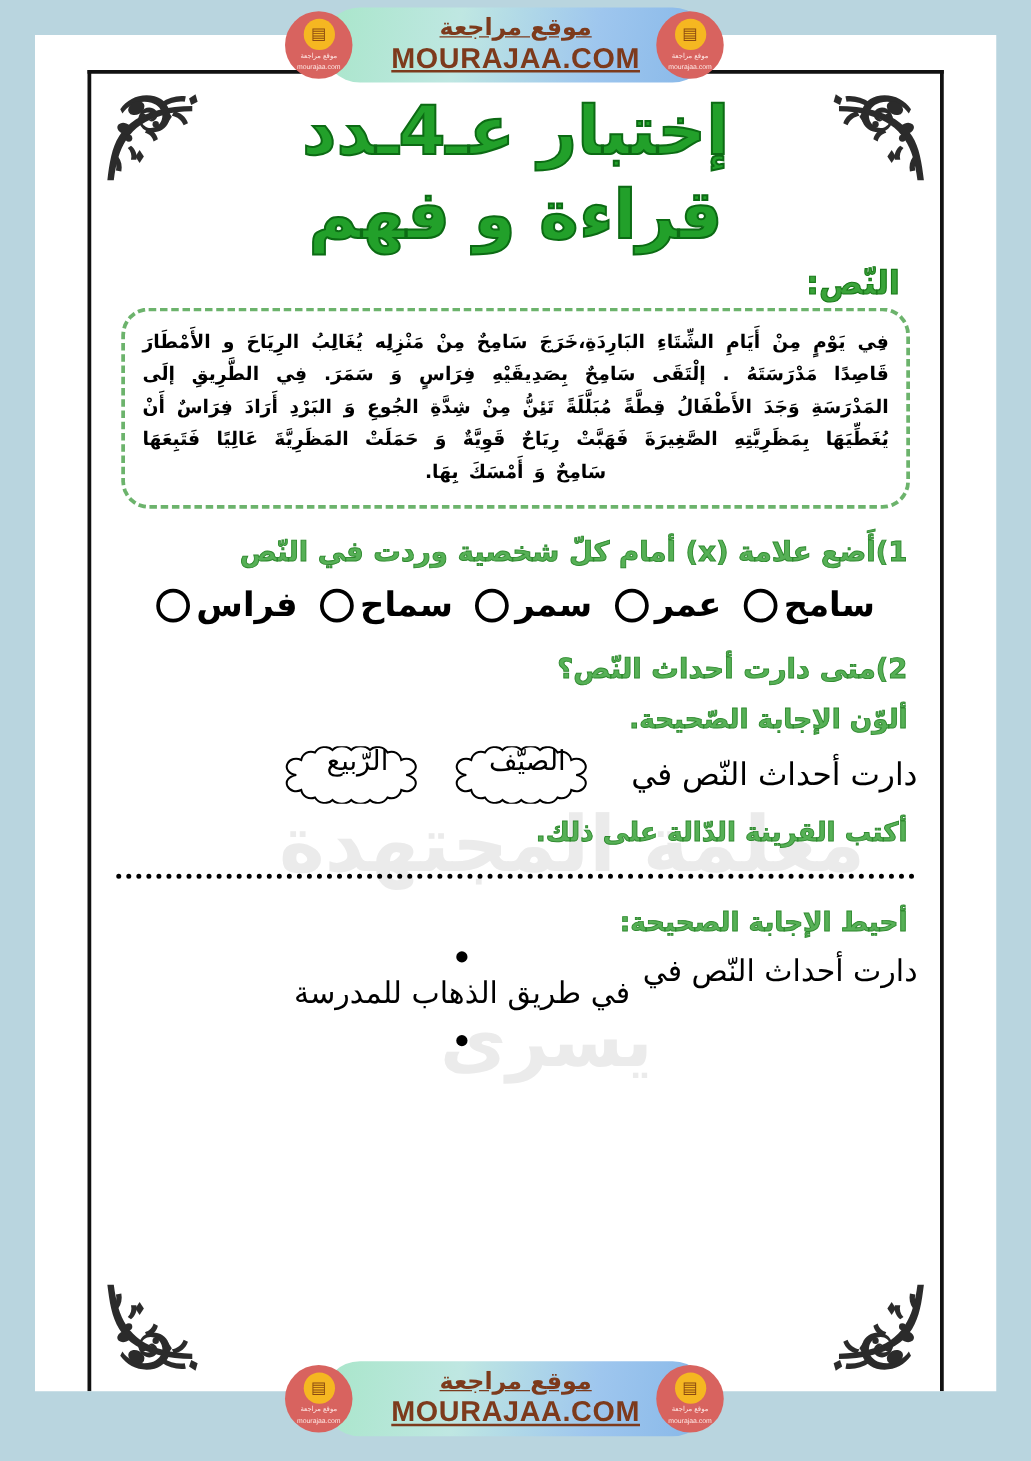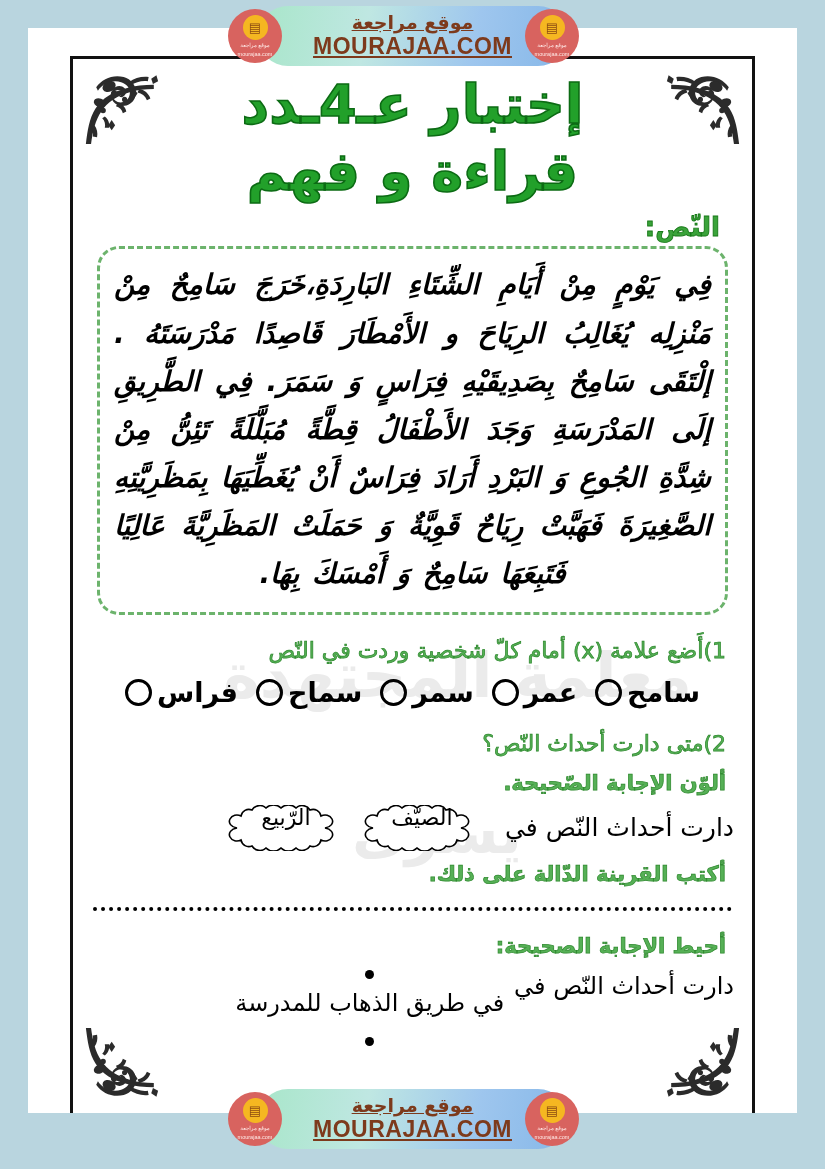--- a/index.html
+++ b/index.html
@@ -113,35 +113,34 @@
     border: 3px dashed #6cb36c;
     border-radius: 22px;
     padding: 12px 14px 14px 14px;
     direction: rtl;
     background: transparent;
   }
   .passage-box p {
     margin: 0;
     text-align: justify;
     text-align-last: center;
-    font-size: 28px;
+    font-size: 15px;
     line-height: 1.72;
     font-weight: 700;
     color: #000000;
     word-spacing: 3px;
     font-family: "DejaVu Sans", sans-serif;
-    font-style: italic;
   }
 
   
   .question { direction: rtl; margin-top: 20px; }
   .q-prompt {
     color: #56b056;
     -webkit-text-stroke: .75px #2f8a2f;
-    font-weight: 400;
+    font-weight: 700;
     font-size: 22px;
     text-align: right;
     direction: rtl;
     padding-right: 8px;
     line-height: 1.45;
   }
   .q-subprompt {
     color: #56b056;
     -webkit-text-stroke: .75px #2f8a2f;
     font-weight: 700;

